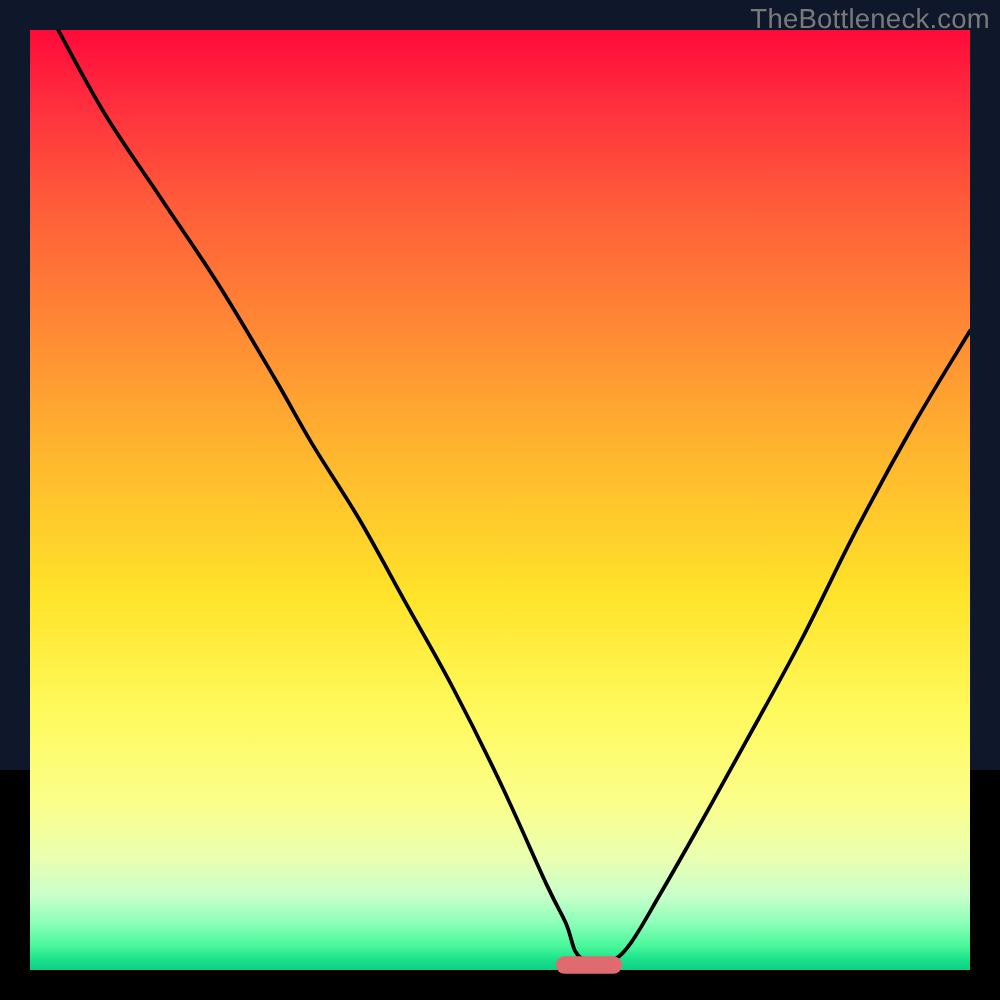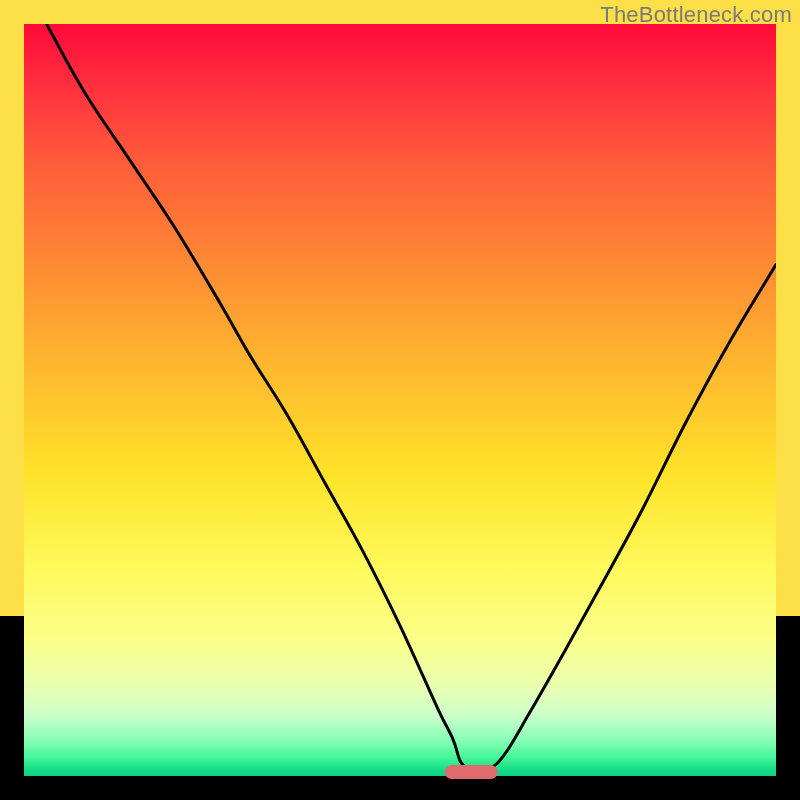--- a/index.html
+++ b/index.html
@@ -8,21 +8,21 @@
     width: 800px;
     height: 800px;
     background: #000;
     overflow: hidden;
     font-family: Arial, Helvetica, sans-serif;
   }
   .frame {
     position: relative;
     width: 800px;
     height: 616px;
-    background: #fde047;
+    background: #0f172a;
   }
   .plot {
     position: absolute;
     left: 24px;
     top: 24px;
     width: 752px;
     height: 752px;
     background: linear-gradient(
       to bottom,
       #ff0a3a 0%,

